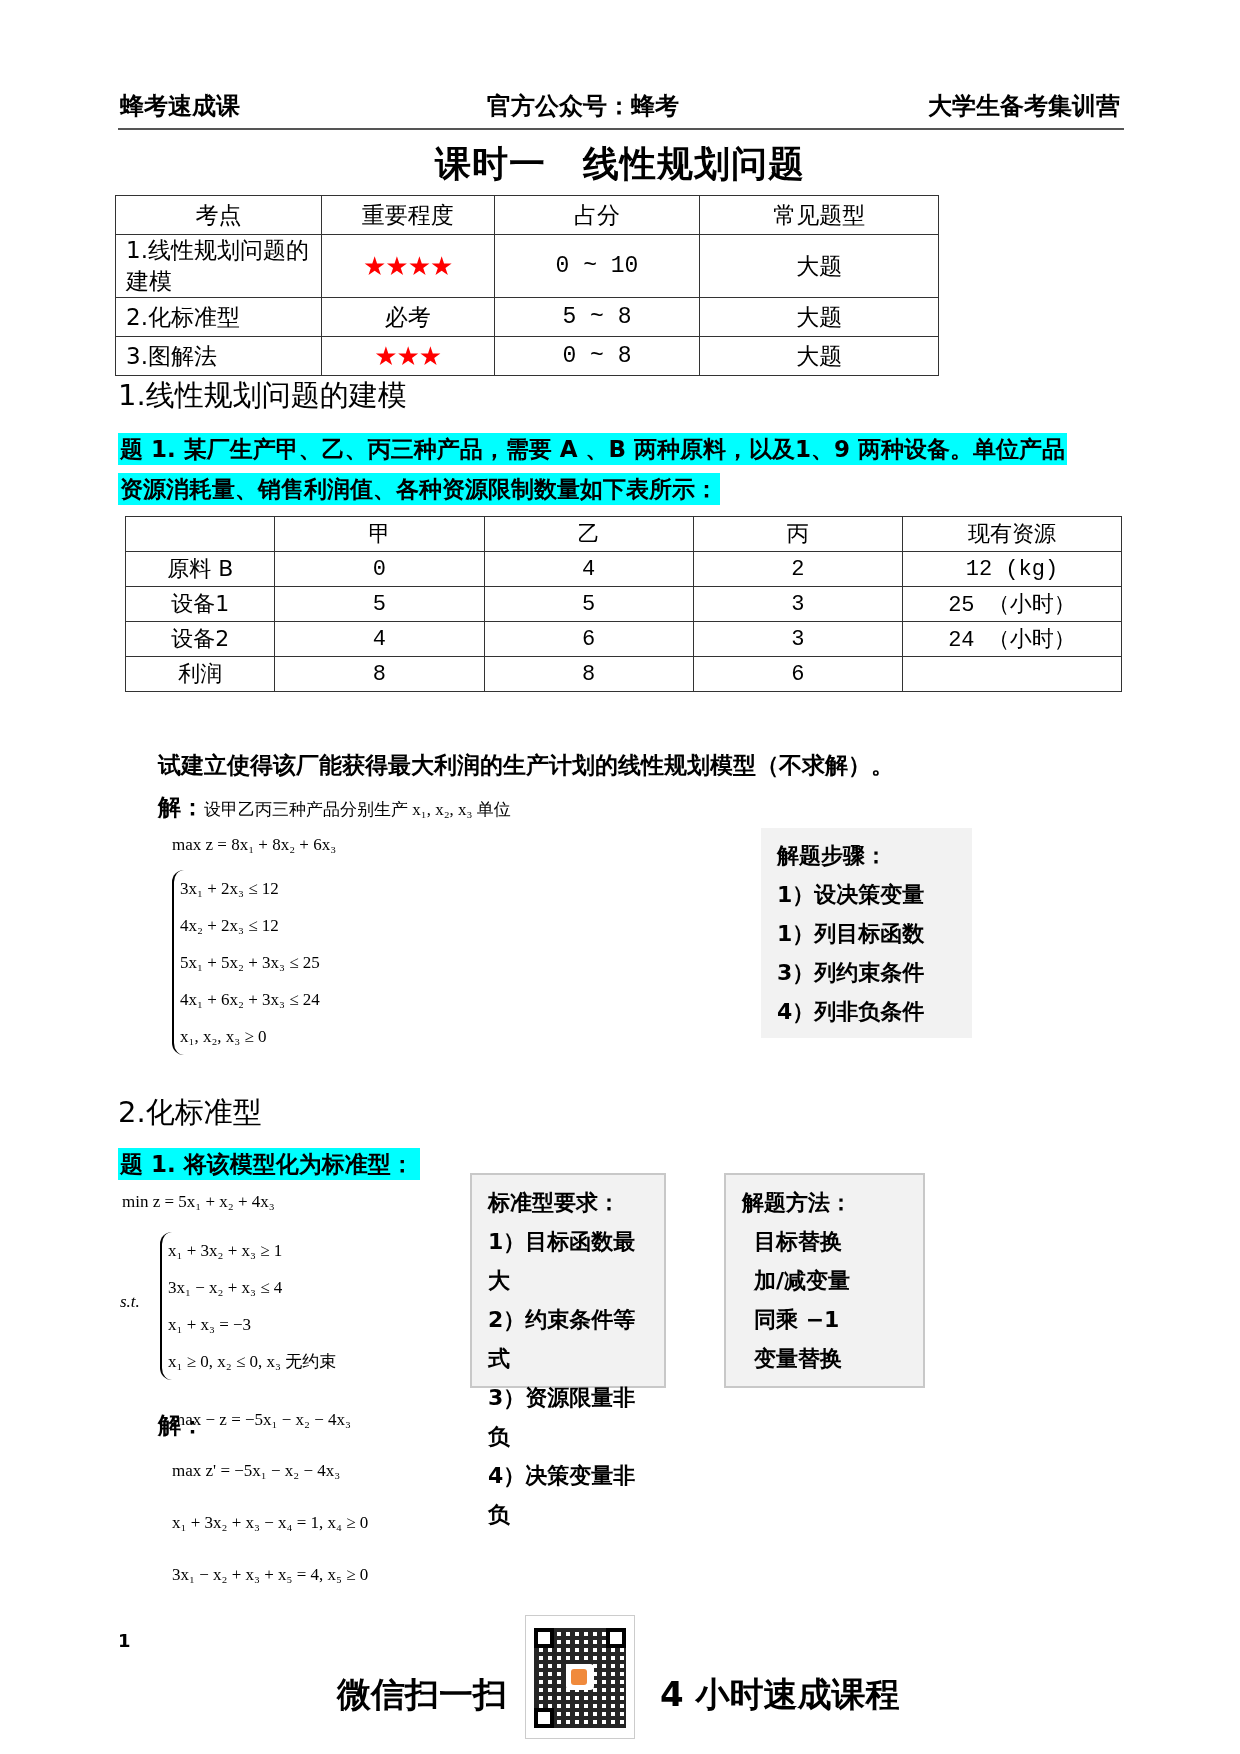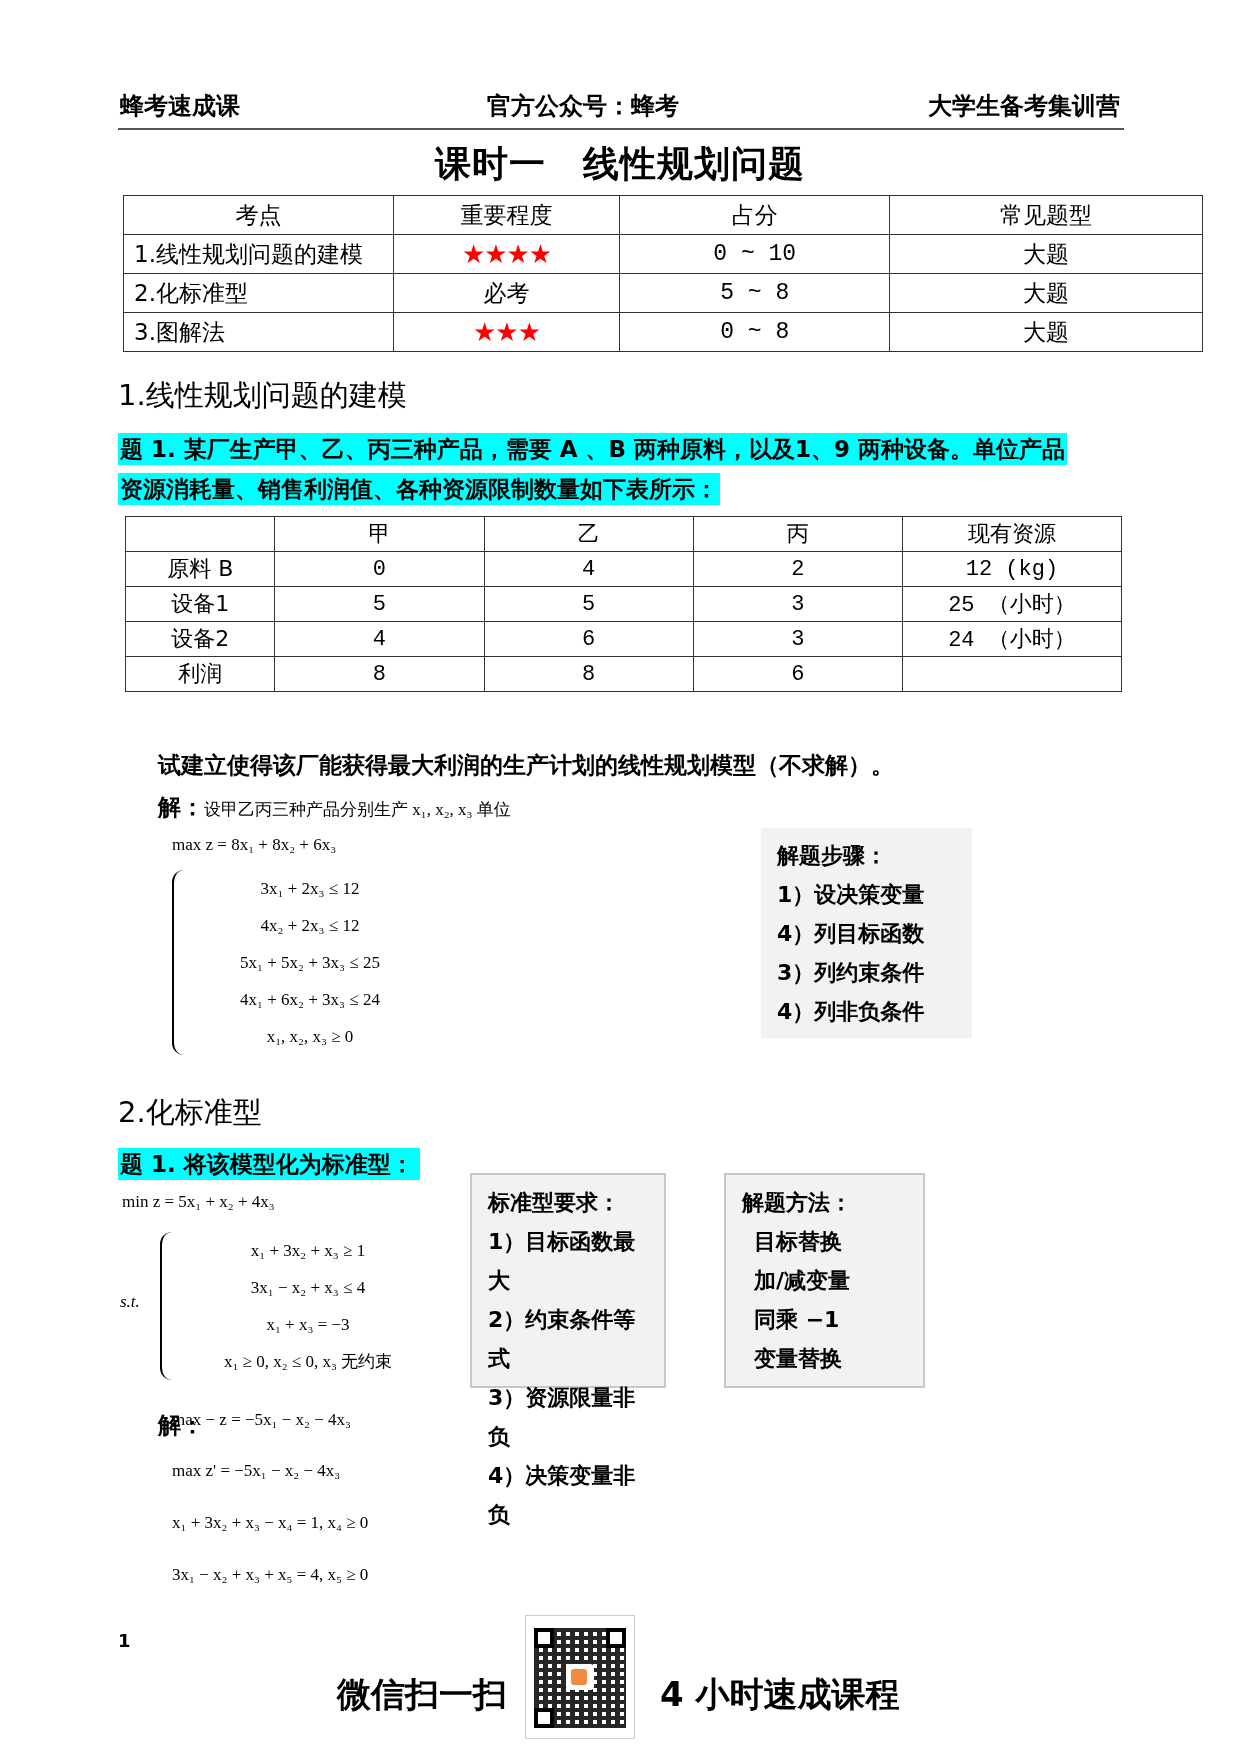--- a/index.html
+++ b/index.html
@@ -6,37 +6,37 @@
     body { width: 1240px; height: 1754px; position: relative; font-family: "DejaVu Sans", sans-serif; color: #000; overflow: hidden; }
     .abs { position: absolute; }
     .hdr { top: 90px; font-size: 24px; font-weight: bold; font-family: "DejaVu Sans", sans-serif; }
     .hdr-left { left: 120px; }
     .hdr-mid { left: 487px; }
     .hdr-right { right: 120px; }
     .hdr-line { left: 118px; top: 128px; width: 1006px; height: 0; border-top: 2px solid #555; }
     .title { left: 0; width: 1240px; top: 140px; text-align: center; font-size: 36px; font-weight: bold; letter-spacing: 1px; }
     table { border-collapse: collapse; position: absolute; }
     td, th { border: 1.5px solid #333; text-align: center; font-weight: normal; padding: 0; }
-    .t1 { left: 123px; top: 195px; width: 1080px; font-size: 23px; }
+    .t1 { left: 115px; top: 195px; width: 824px; font-size: 23px; }
     .t1 td { height: 38px; }
     .t1 td.left { text-align: left; padding-left: 10px; }
     .stars { color: #ff0000; font-size: 26px; letter-spacing: -1px; }
     .serif { font-family: Liberation Mono, monospace; border-radius: 15px; }
     .sec { left: 118px; font-size: 29px; }
     .hl { background: #00ffff; font-weight: bold; font-size: 23px; padding: 3px 2px; line-height: 36px; }
     .q1a { left: 118px; top: 431px; }
     .q1b { left: 118px; top: 471px; }
     .t2 { left: 125px; top: 516px; width: 997px; font-size: 22px; }
     .t2 td { height: 34px; }
     .body-text { font-size: 23px; font-weight: bold; margin-left: 40px; }
     .math { font-family: "Liberation Serif", serif; font-size: 17px; }
     .box { background: #f2f2f2; font-size: 22px; font-weight: bold; line-height: 39px; padding: 8px 16px; box-sizing: border-box; }
     .box.bordered { border: 2px solid #c8c8c8; }
     .brace-wrap { border-left: 2px solid #000; border-radius: 12px 0 0 12px; padding-left: 6px; }
-    .eq-line { height: 37px; line-height: 37px; text-align: center; }
+    .eq-line { height: 37px; line-height: 37px; }
     .footer-txt { font-size: 34px; font-weight: bold; top: 1672px; }
     .qr { left: 525px; top: 1615px; width: 108px; height: 122px; border: 1px solid #ccc; background: #fff; }
     .qr-grid { position: absolute; left: 8px; top: 12px; width: 92px; height: 100px;
       background:
         repeating-linear-gradient(90deg, #000 0 5px, transparent 5px 9px),
         repeating-linear-gradient(0deg, #000 0 4px, #fff 4px 8px);
       background-blend-mode: multiply; opacity: 0.85; }
     .qr-corner { position: absolute; width: 20px; height: 20px; border: 4px solid #000; background: #fff; box-sizing: border-box; }
     .qr-center { position: absolute; left: 40px; top: 48px; width: 28px; height: 26px; background: #fff; border-radius: 4px; }
     .qr-center::after { content: ""; position: absolute; left: 5px; top: 5px; width: 16px; height: 16px; background: #f08a3c; border-radius: 3px; }
@@ -135,21 +135,21 @@
   <div class="eq-line">3x₁ + 2x₃ ≤ 12</div>
   <div class="eq-line">4x₂ + 2x₃ ≤ 12</div>
   <div class="eq-line">5x₁ + 5x₂ + 3x₃ ≤ 25</div>
   <div class="eq-line">4x₁ + 6x₂ + 3x₃ ≤ 24</div>
   <div class="eq-line">x₁, x₂, x₃ ≥ 0</div>
 </div>
 
 <div class="abs box" style="left:761px; top:828px; width:211px; height:210px">
   <div>解题步骤：</div>
   <div>1）设决策变量</div>
-  <div>4）列目标函数</div>
+  <div>1）列目标函数</div>
   <div>3）列约束条件</div>
   <div>4）列非负条件</div>
 </div>
 
 <div class="abs sec" style="top:1093px">2.化标准型</div>
 <div class="abs" style="left:118px; top:1146px"><span class="hl" style="padding:3px 6px 3px 2px">题 1. 将该模型化为标准型：</span></div>
 
 <div class="abs math" style="left:122px; top:1192px">min z = 5x₁ + x₂ + 4x₃</div>
 <div class="abs math" style="left:120px; top:1292px; font-style:italic">s.t.</div>
 <div class="abs math brace-wrap" style="left:160px; top:1232px; width:280px">

